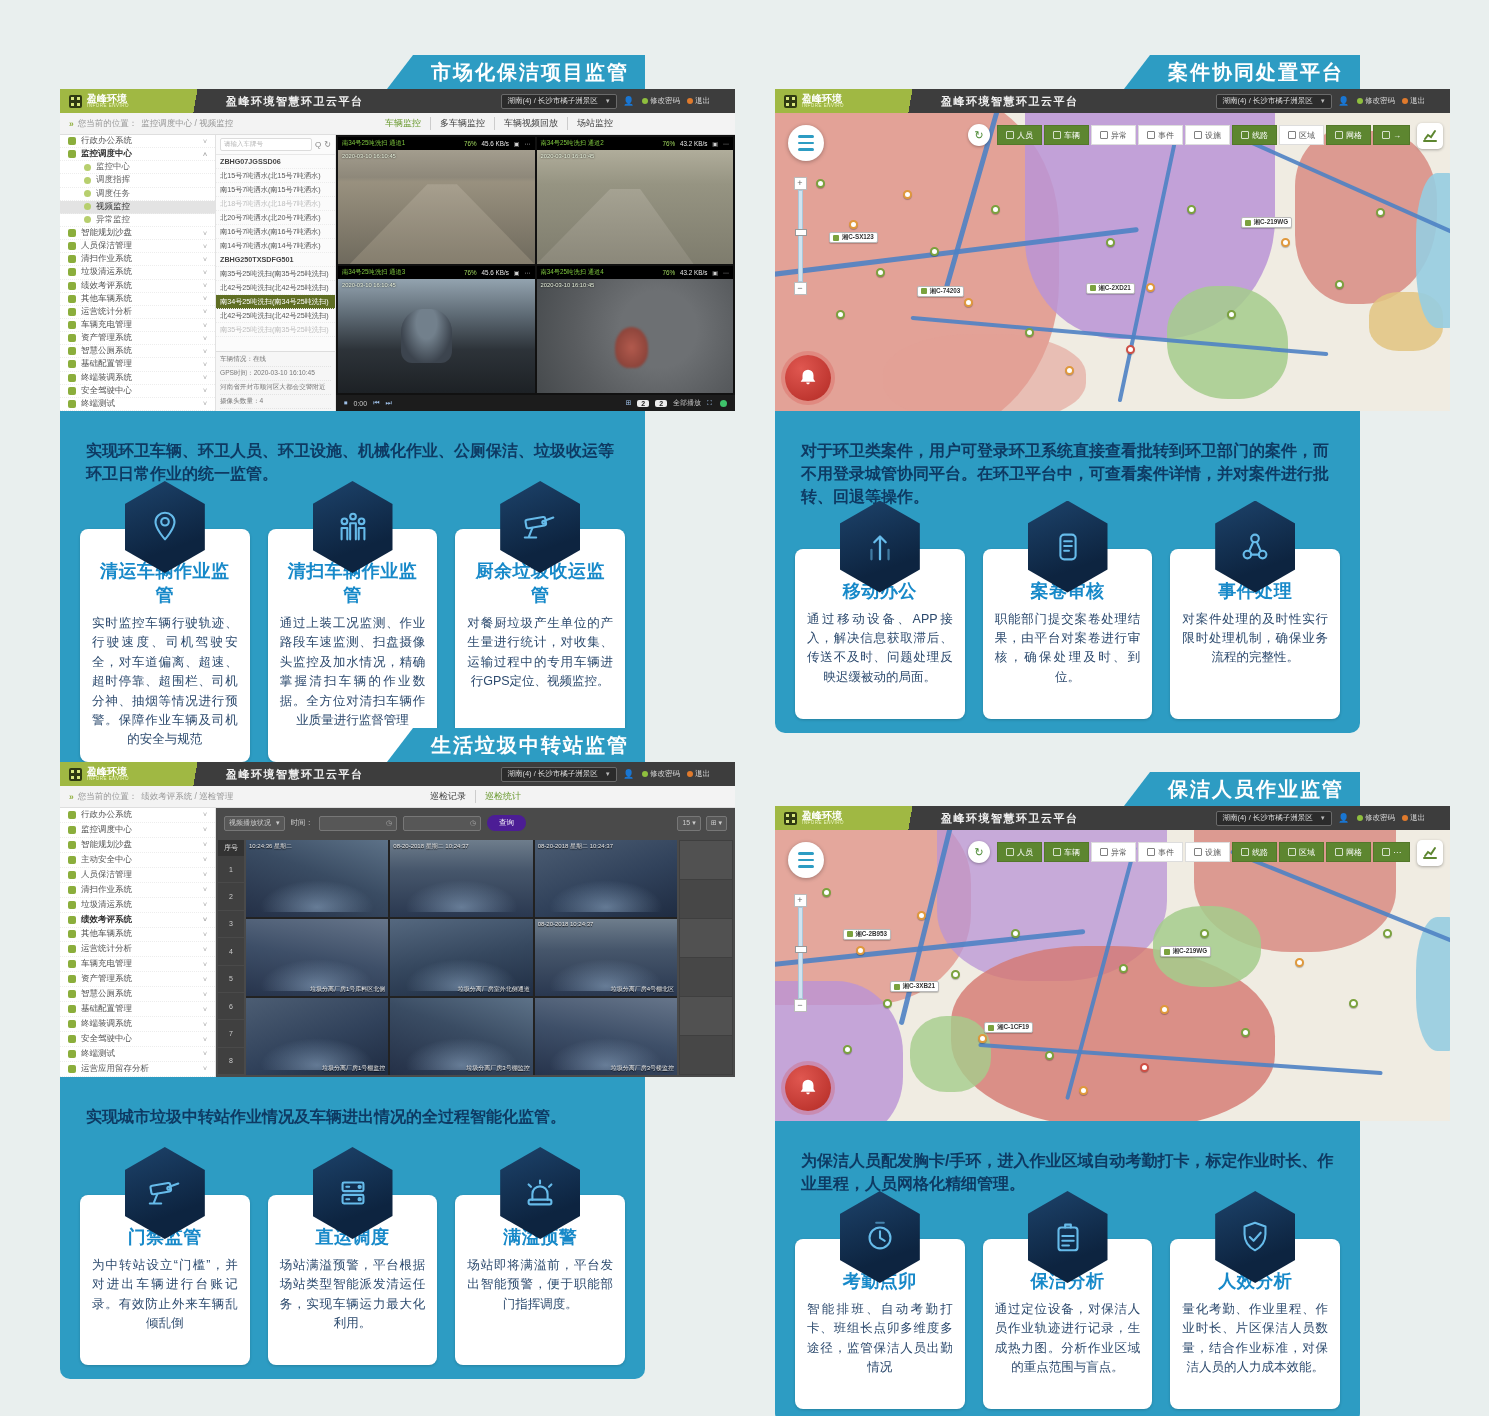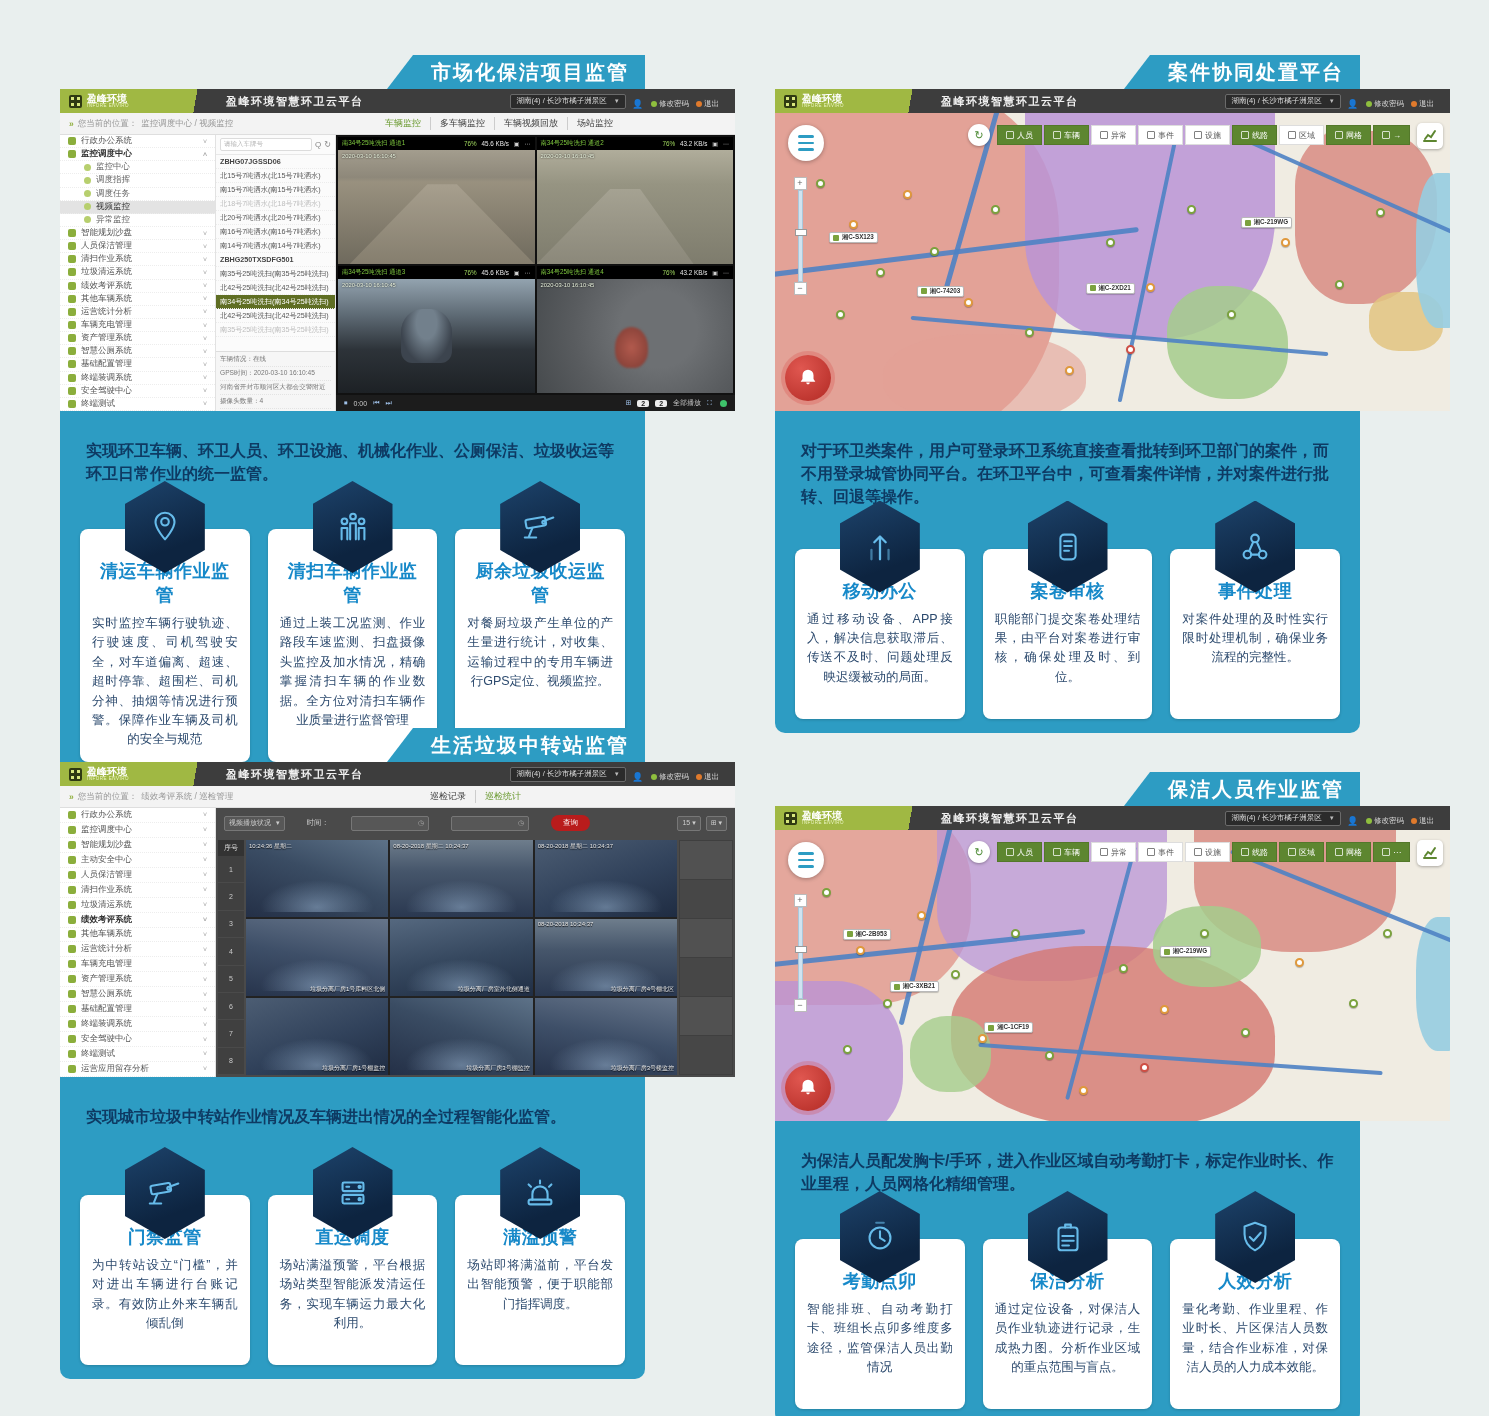--- a/index.html
+++ b/index.html
@@ -25,21 +25,21 @@
   .logo{width:152px;height:100%;background:linear-gradient(100deg,#a0b843 88%,#3d3d3d 88%);
         display:flex;align-items:center;gap:5px;padding-left:9px}
   .logomark{width:13px;height:13px;flex:none;background:
         linear-gradient(#2f3a12,#2f3a12) 50% 0/3px 100% no-repeat,
         linear-gradient(#2f3a12,#2f3a12) 0 50%/100% 3px no-repeat,#d7e77d;
         border:2px solid #2f3a12;border-radius:2px}
   .logotxt{display:flex;flex-direction:column;line-height:1}
   .logotxt b{color:#fff;font-size:10px}
   .logotxt i{color:#ecf5c4;font-size:4.5px;font-style:normal;letter-spacing:.5px}
   .apptitle{color:#f0f0f0;font-size:11px;font-weight:bold;margin-left:14px;letter-spacing:1.5px}
-  .topright{margin-left:auto;display:flex;align-items:flex-end;gap:7px;padding-right:16px}
+  .topright{margin-left:auto;display:flex;align-items:center;gap:7px;padding-right:25px}
   .region{background:#2b2b2b;border:1px solid #6a6a6a;border-radius:2px;color:#ddd;font-size:7.5px;
           height:15px;display:flex;align-items:center;gap:7px;padding:0 5px}
   .region .car{font-size:6px;color:#bbb}
   .usr{color:#b9b9b9;font-size:9px}
   .pwd{display:flex;align-items:center;gap:2px;color:#d6d6d6;font-size:7.5px}
   .pwd i{width:6px;height:6px;border-radius:50%;background:#8fbf3e;font-style:normal}
   .logout{display:flex;align-items:center;gap:2px;color:#d6d6d6;font-size:7.5px}
   .logout i{width:6px;height:6px;border-radius:50%;background:#e07a2c;font-style:normal}
 
   
@@ -138,25 +138,25 @@
   .mbtn::before{content:"";width:6px;height:6px;border:1px solid currentColor;border-radius:1px;opacity:.75}
   .mbtn.on{background:#5d8630;color:#fff;border-color:#53782a}
   .chartbtn{position:absolute;top:10px;right:7px;width:26px;height:26px;border-radius:5px;background:#fff;
             box-shadow:0 1px 3px rgba(0,0,0,.3);display:flex;align-items:center;justify-content:center;cursor:pointer}
   .alarm{position:absolute;left:10px;bottom:10px;width:46px;height:46px;border-radius:50%;
          background:radial-gradient(circle at 35% 30%,#e05750,#b22a24);display:flex;align-items:center;
          justify-content:center;box-shadow:0 0 0 4px rgba(216,64,58,.25);cursor:pointer}
 
   
   .station{flex:1;display:flex;flex-direction:column;background:#4a4a4a}
-  .filterrow{height:26px;display:flex;align-items:center;gap:22px;padding:15px 8px;font-size:7.5px;color:#ccc;flex:none}
+  .filterrow{height:26px;display:flex;align-items:center;gap:6px;padding:15px 8px;font-size:7.5px;color:#ccc;flex:none}
   .fsel,.finput{background:#575757;border:1px solid #777;height:15px;border-radius:2px;color:#ccc;
         display:flex;align-items:center;gap:5px;padding:0 4px;font-size:7px;cursor:pointer}
   .finput{width:78px;color:#aaa;justify-content:space-between}
-  .fbtn{background:#b91c1c;color:#fff;padding:3px 12px;border-radius:8px;font-size:7.5px;cursor:pointer}
+  .fbtn{background:#4c1d95;color:#fff;padding:3px 12px;border-radius:8px;font-size:7.5px;cursor:pointer}
   .fright{margin-left:auto;display:flex;gap:5px}
   .stationmain{flex:1;display:flex;gap:2px;padding:2px;min-height:0}
   .numcol{width:26px;background:#404040;color:#ccc;font-size:7px;display:flex;flex-direction:column}
   .numcol .nh{background:#333;color:#ddd;text-align:center;padding:3px 0;font-size:7px;flex:none}
   .numcol .nr{flex:1;display:flex;align-items:center;justify-content:center;border-bottom:1px solid #4a4a4a;cursor:pointer}
   .wall{flex:1;display:grid;grid-template-columns:repeat(3,1fr);grid-template-rows:repeat(3,1fr);gap:2px;background:#222}
   .wcell{position:relative;overflow:hidden;background:#2b3b50}
   .wcell::after{content:"";position:absolute;left:10%;right:10%;bottom:6%;height:42%;
       background:radial-gradient(ellipse at 50% 85%,rgba(170,200,230,.45),transparent 70%)}
   .wcell.sc1{background:linear-gradient(200deg,#5d7288 0%,#3a4c63 45%,#243047 100%)}

